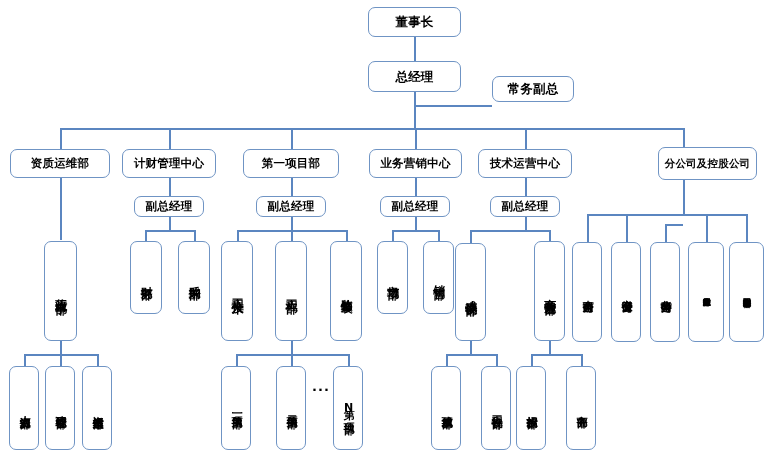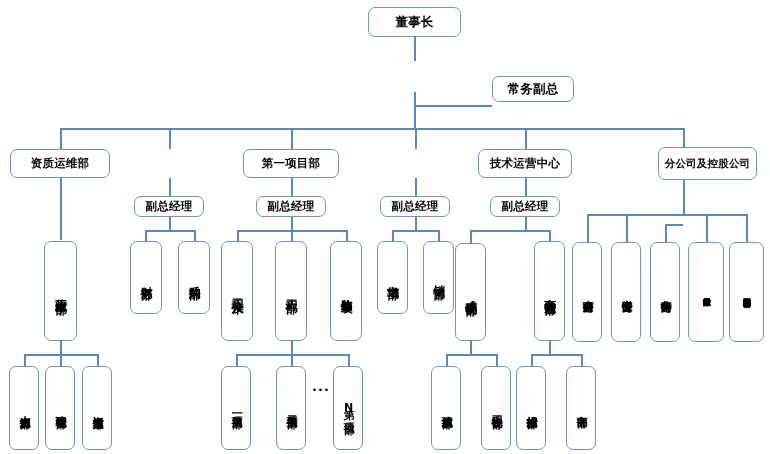--- a/index.html
+++ b/index.html
@@ -143,25 +143,28 @@
   <div class="ln vline" style="left:446px; top:354px; height:12px;"></div>
   <div class="ln vline" style="left:496px; top:354px; height:12px;"></div>
 
   <div class="ln vline" style="left:549px; top:340px; height:14px;"></div>
   <div class="ln hline" style="left:531px; top:354px; width:50px;"></div>
   <div class="ln vline" style="left:531px; top:354px; height:12px;"></div>
   <div class="ln vline" style="left:581px; top:354px; height:12px;"></div>
 
   <div class="box h" style="left:368px; top:7px; width:93px; height:30px;">董事长</div>
 
+  <div class="box h" style="left:368px; top:61px; width:93px; height:31px;">总经理</div>
 
   <div class="box h" style="left:492px; top:76px; width:82px; height:26px;">常务副总</div>
 
   <div class="box h small" style="left:10px; top:149px; width:100px; height:29px;">资质运维部</div>
+  <div class="box h small" style="left:122px; top:149px; width:94px; height:29px;">计财管理中心</div>
   <div class="box h small" style="left:243px; top:149px; width:96px; height:29px;">第一项目部</div>
+  <div class="box h small" style="left:369px; top:149px; width:93px; height:29px;">业务营销中心</div>
   <div class="box h small" style="left:478px; top:149px; width:94px; height:29px;">技术运营中心</div>
   <div class="box h tiny" style="left:632px; top:147px; width:99px; height:33px;">分公司及控股公司</div>
 
   <div class="box h small" style="left:134px; top:196px; width:70px; height:21px;">副总经理</div>
   <div class="box h small" style="left:256px; top:196px; width:70px; height:21px;">副总经理</div>
   <div class="box h small" style="left:380px; top:196px; width:70px; height:21px;">副总经理</div>
   <div class="box h small" style="left:490px; top:196px; width:70px; height:21px;">副总经理</div>
 
   <div class="box v" style="left:44px; top:241px; width:33px; height:100px;">行政人事部</div>
 

